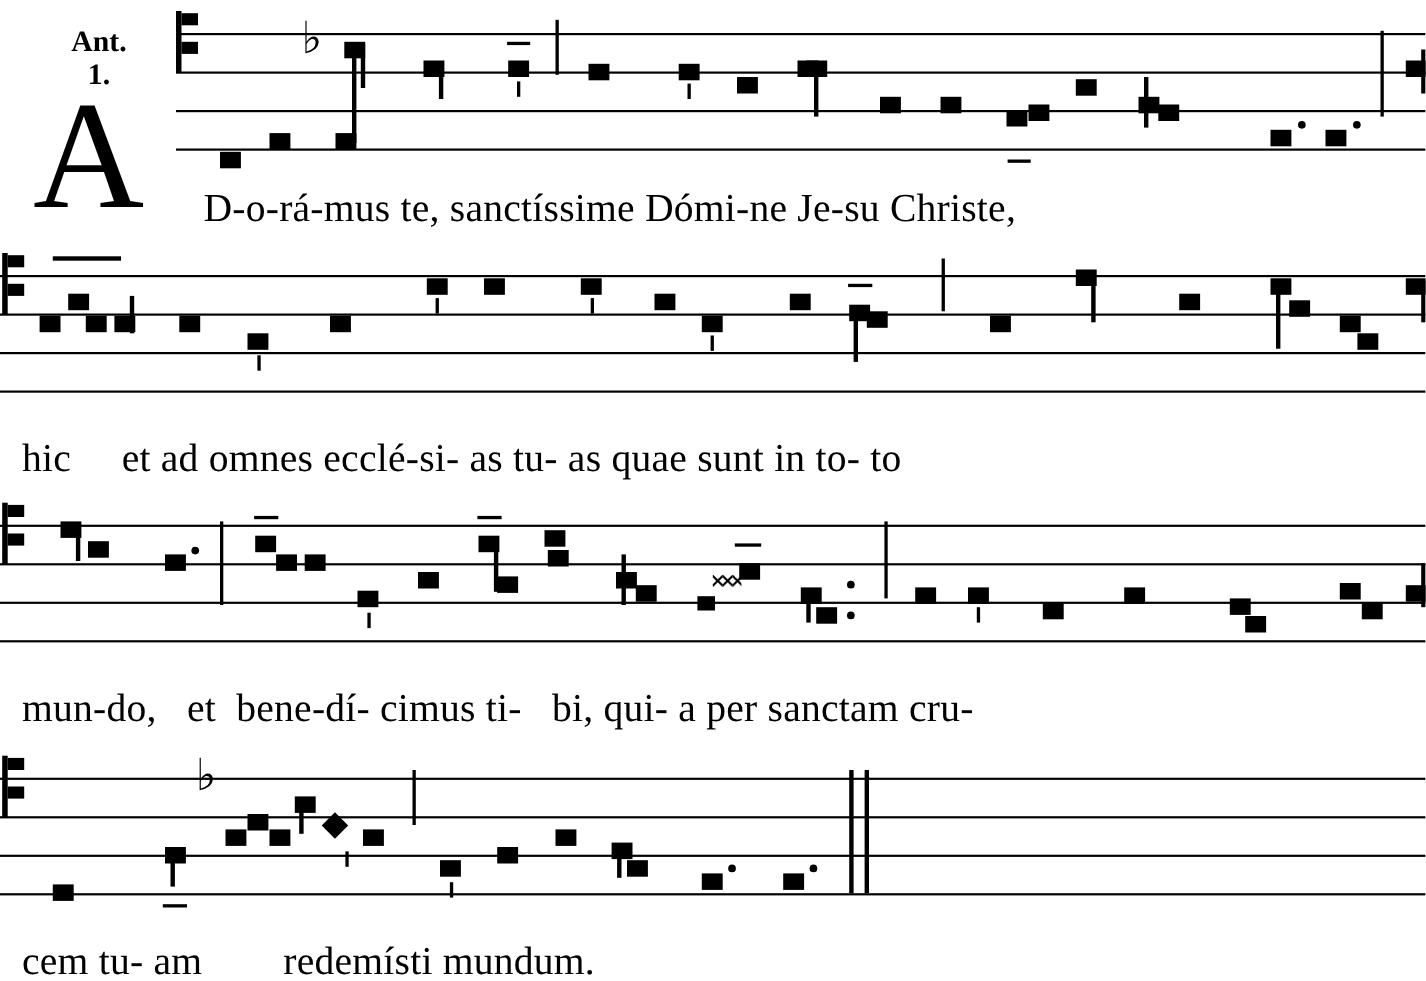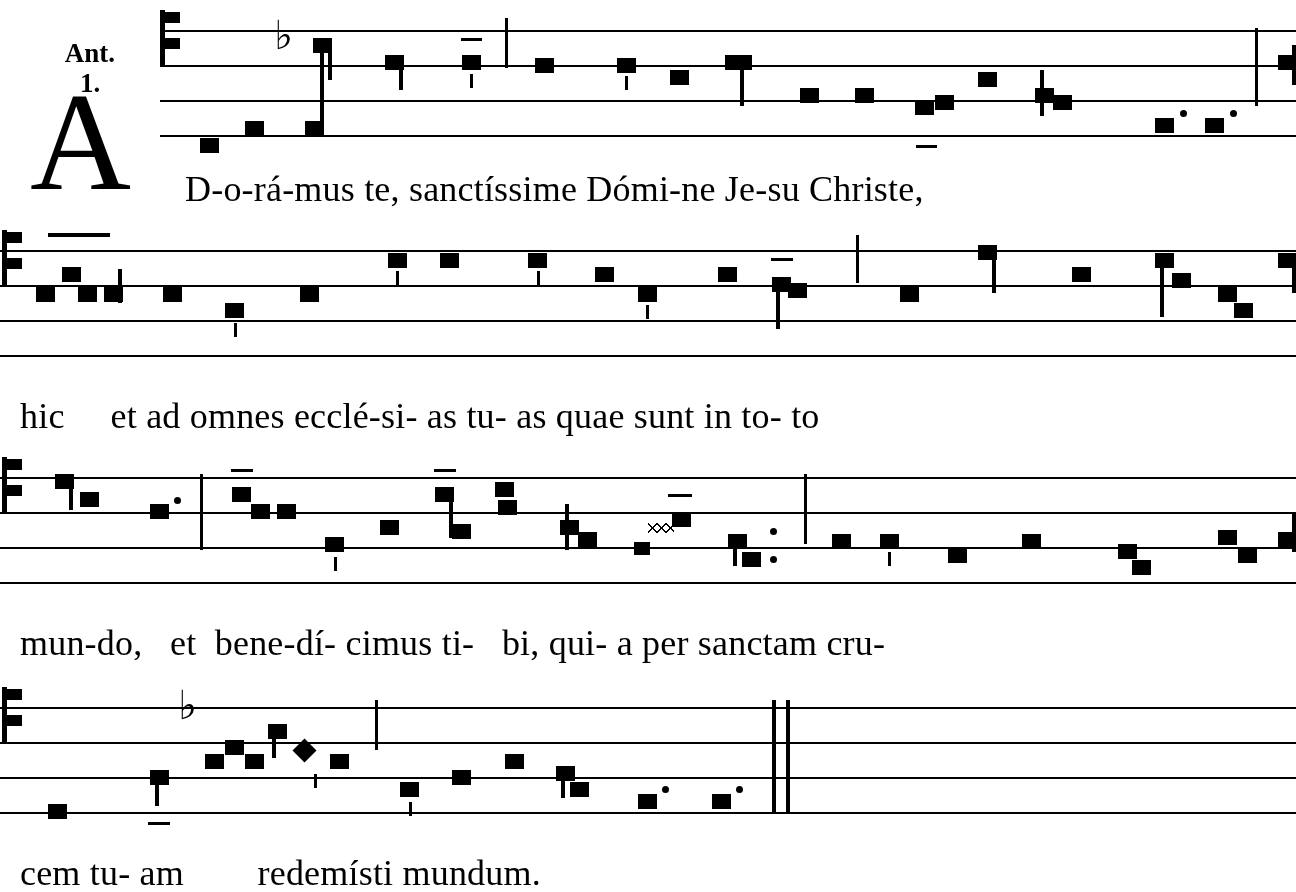--- a/index.html
+++ b/index.html
@@ -160,21 +160,21 @@
     font-size: 27px;
     line-height: 30px;
     text-align: center;
   }
 </style>
 </head>
 <body>
 
 <div class="sheet">
 
-  <div class="rubric" style="left:30px; top:38px; width:120px;">
+  <div class="rubric" style="left:30px; top:22px; width:120px;">
     <div>Ant.</div>
     <div>1.</div>
   </div>
   <div class="initial" style="left:30px; top:82px;">A</div>
 
   <div class="system" style="top:0px;">
     <div class="staff">
       <div class="staff-line" style="top:30px;  left:160px; width:1136px;"></div>
       <div class="staff-line" style="top:65px;  left:160px; width:1136px;"></div>
       <div class="staff-line" style="top:100px; left:160px; width:1136px;"></div>

